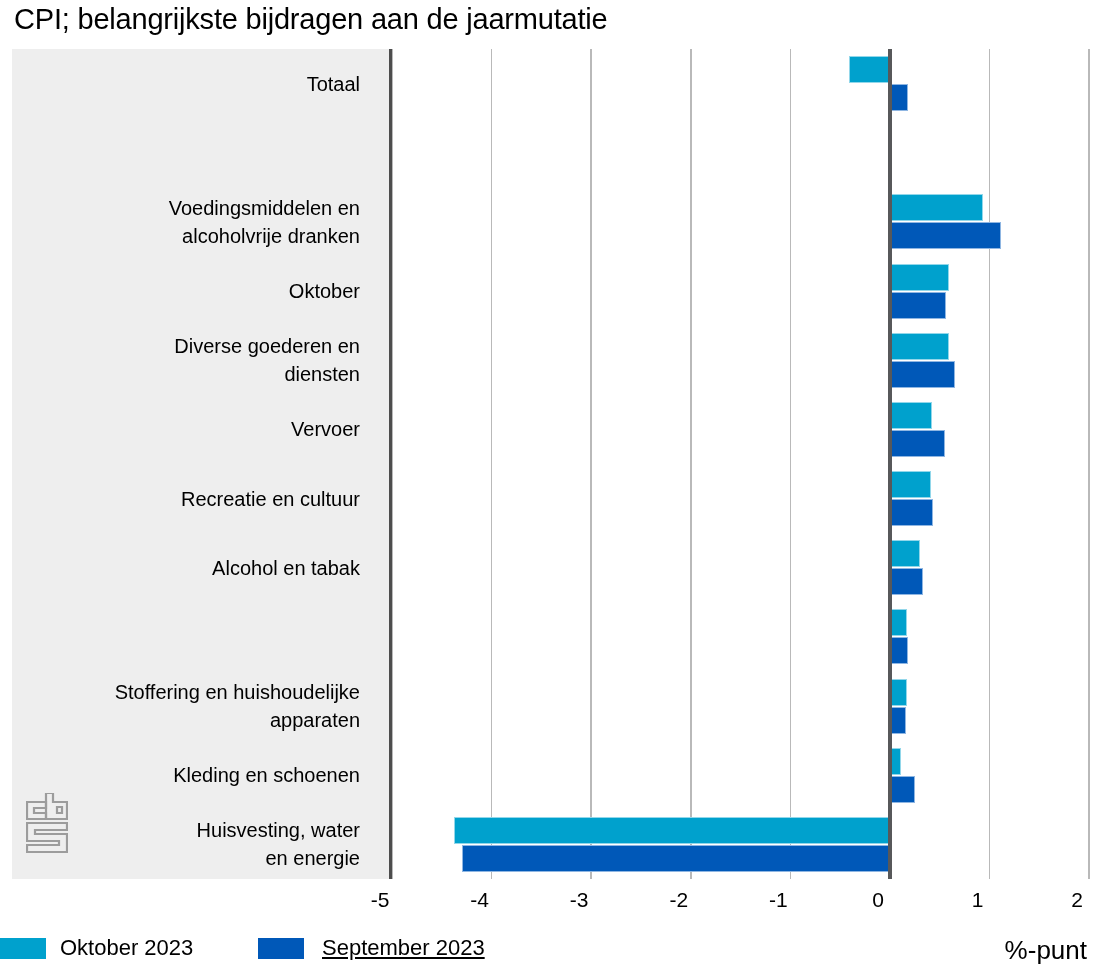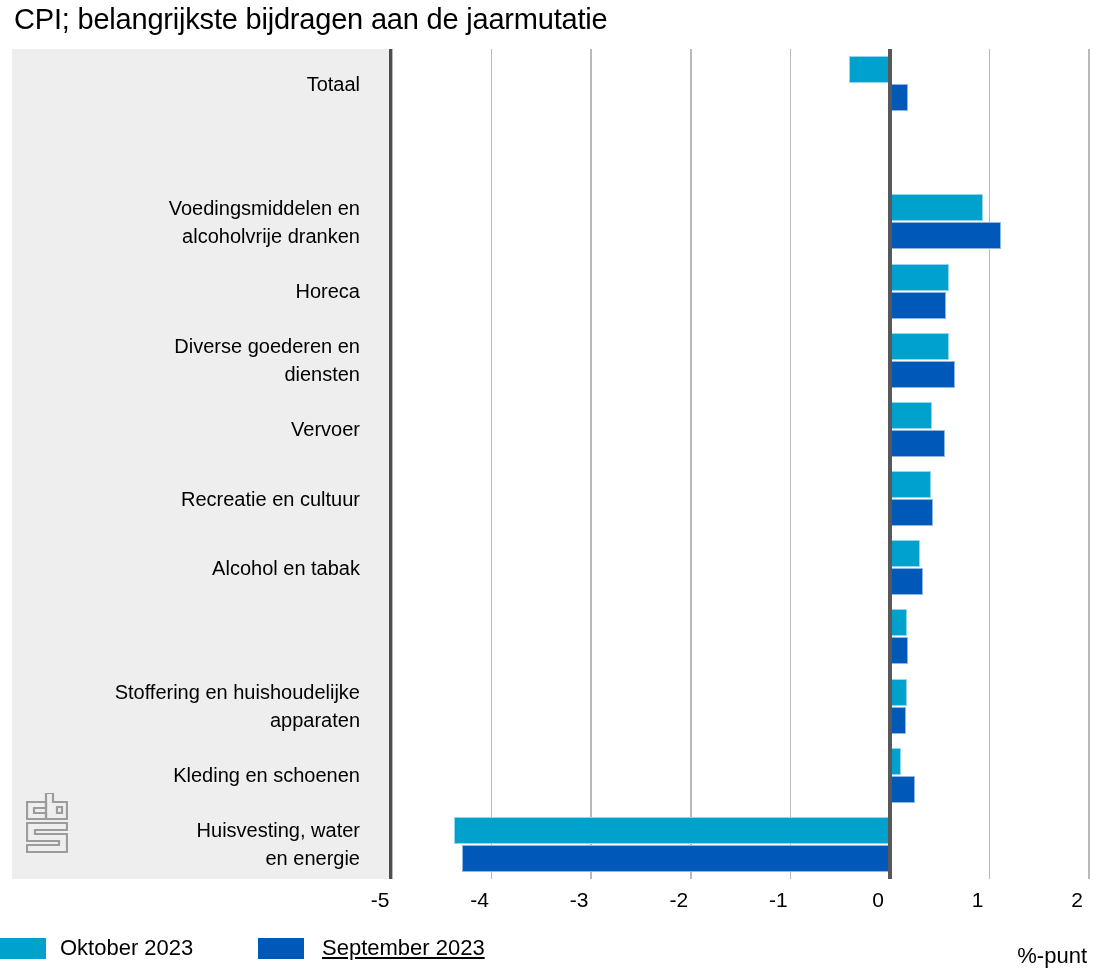--- a/index.html
+++ b/index.html
@@ -19,21 +19,21 @@
         text-align:right;white-space:pre-line;font-size:20px;line-height:28px;}
   #x-axis{position:absolute;left:0;top:888px;width:1101px;height:28px;}
   .tick{position:absolute;top:0;transform:translateX(-50%);font-size:21px;}
   #legend{position:absolute;left:0;top:931px;width:1101px;height:36px;}
   .swatch{position:absolute;top:7px;width:46px;height:21px;}
   .legend-label{position:absolute;top:4px;font-size:22px;}
   #swatch-okt{left:0;}
   #legend-label-okt{left:60px;}
   #swatch-sep{left:258px;}
   #legend-label-sep{left:322px;text-decoration:underline;}
-  #unit-label{position:absolute;right:14px;top:12px;font-size:22px;}
+  #unit-label{position:absolute;right:14px;top:4px;font-size:26px;}
   #cbs-logo{position:absolute;left:14px;top:744px;}
 </style>
 </head>
 <body>
 
 <div id="page">
 
   <div id="chart-title">CPI; belangrijkste bijdragen aan de jaarmutatie</div>
 
   <div id="chart">
@@ -42,21 +42,21 @@
         <g fill="none" stroke="#9c9c9c" stroke-width="2.2">
           <path d="M20,9 H1 V26 H20 V20 H8 V15 H20 Z"></path>
           <path d="M20,0 H27 V9 H41 V26 H20 Z"></path>
           <path d="M31,14 H36 V20 H31 Z"></path>
           <path d="M1,30 H41 V37 H9 V41 H41 V59 H1 V52 H33 V48 H1 Z"></path>
         </g>
       </svg>
     <div class="cat-label" style="top: 0px;">Totaal</div>
         <div class="cat-label" style="top: 138.333px;">Voedingsmiddelen en
 alcoholvrije dranken</div>
-        <div class="cat-label" style="top: 207.5px;">Horeca</div>
+        <div class="cat-label" style="top: 207.5px;">Oktober</div>
         <div class="cat-label" style="top: 345.833px;">Vervoer</div>
         <div class="cat-label" style="top: 276.667px;">Diverse goederen en
 diensten</div>
         <div class="cat-label" style="top: 415px; padding-left: 10px;">Recreatie en cultuur</div>
         <div class="cat-label" style="top: 484.167px;">Alcohol en tabak</div>
         <div class="cat-label" style="top: 622.5px;">Stoffering en huishoudelijke
 apparaten</div>
         <div class="cat-label" style="top: 691.667px;">Kleding en schoenen</div>
         <div class="cat-label" style="top: 760.833px;">Huisvesting, water
 en energie</div>

